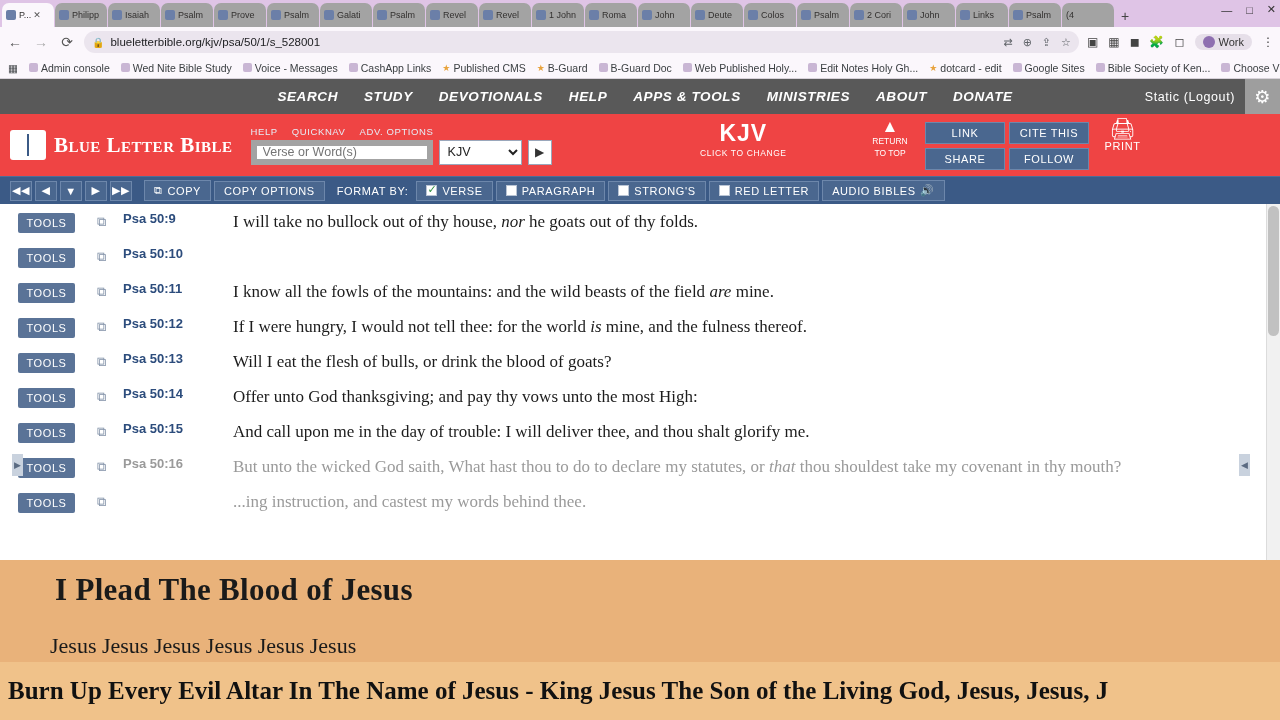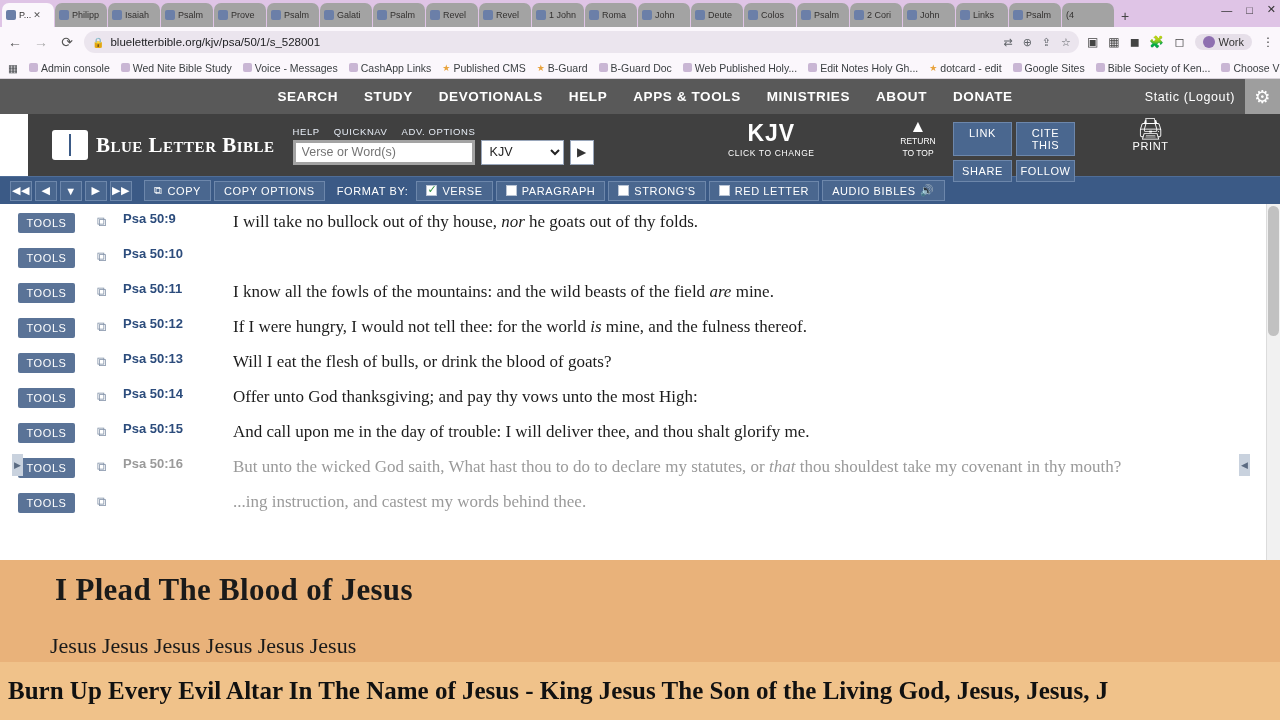--- a/index.html
+++ b/index.html
@@ -109,63 +109,62 @@
   .topnav {
     height: 35px;
     background: #595959;
     display: flex;
     align-items: center;
     color: #fff;
     font-size: 13.5px;
     letter-spacing: .6px;
     position: relative;
   }
-  .topnav .navitems { display: flex; gap: 26px; margin: 0 auto; padding-left: 10px; }
+  .topnav .navitems { display: flex; gap: 26px; margin: 0 auto; padding-left: 10px; font-style: italic; }
   .topnav .navitems span { font-weight: bold; }
   .topnav .right {
     position: absolute; right: 0; top: 0; height: 35px;
     display: flex; align-items: center; gap: 10px;
   }
   .topnav .userlabel { font-size: 12.5px; }
   .gear {
     width: 35px; height: 35px; background: #9e9e9e;
     display: flex; align-items: center; justify-content: center;
     font-size: 18px; color: #fff;
   }
 
   .bluebar {
-    background: #404040;
+    background: #ef4444;
     height: 62px;
     display: flex;
     align-items: center;
-    padding: 0 24px;
+    padding: 0 10px;
     position: relative;
     color: #fff;
-    margin-left: 28px;
   }
   .logo { display: flex; align-items: center; gap: 8px; }
   .logo .book {
     width: 36px; height: 30px; background: #fff;
     border-radius: 3px; position: relative;
     display:flex; align-items:center; justify-content:center;
   }
   .logo .book:before {
     content: ""; position: absolute; left: 50%; top: 4px;
     width: 2px; height: 22px; background: #3b5a86; transform: translateX(-50%);
   }
   .logo .name {
     font-family: "Liberation Serif", serif;
     font-size: 21px; letter-spacing: .5px;
     font-variant: small-caps; font-weight: bold;
   }
   .searchblock { margin-left: 18px; }
   .searchlinks { display: flex; gap: 14px; font-size: 9.5px; letter-spacing: .6px; margin-bottom: 3px; color: #e6ecf5; }
   .searchrow { display: flex; align-items: center; gap: 6px; }
   .searchinput {
-    width: 182px; height: 25px; border: 3px solid #a3a3a3;
+    width: 182px; height: 25px; border: 6px solid #a3a3a3;
     background: #fff; color: #777; font-size: 12.5px;
     padding: 0 6px; outline: none;
   }
   .versionsel {
     width: 83px; height: 25px; background: #fff; color: #222;
     font-size: 12.5px; border: 1px solid #9aa7bb; padding: 0 4px;
   }
   .gobtn {
     width: 24px; height: 25px; background: #fff; color: #333;
     display: flex; align-items: center; justify-content: center; font-size: 12px;
@@ -175,21 +174,21 @@
   .kjvblock .big { font-size: 23px; font-weight: bold; letter-spacing: 1px; }
   .kjvblock .small { font-size: 8.5px; letter-spacing: .6px; margin-top: 1px; }
   .rtt { position: absolute; left: 862px; top: 6px; width: 56px; text-align: center; color: #fff; }
   .rtt .arrow { font-size: 17px; line-height: 14px; }
   .rtt .lbl { font-size: 8.5px; line-height: 10px; margin-top: 2px; }
   .btnstack { position: absolute; left: 925px; top: 8px; display: flex; flex-direction: column; gap: 4px; }
   .btnrow { display: flex; gap: 4px; }
   .bbtn {
     background: #4a678f; border: 1px solid #6d87ab; color: #fff;
     font-size: 11px; letter-spacing: .6px; padding: 4px 0;
-    width: 59px; text-align: center;
+    width: 80px; text-align: center;
   }
   .printbtn {
     position: absolute; left: 1095px; top: 4px;
     width: 55px; text-align: center; color: #fff;
   }
   .printbtn .pico { font-size: 21px; line-height: 22px; }
   .printbtn .plbl { font-size: 11px; letter-spacing: .6px; }
 
   .toolsbar {
     background: #3b5a86;

